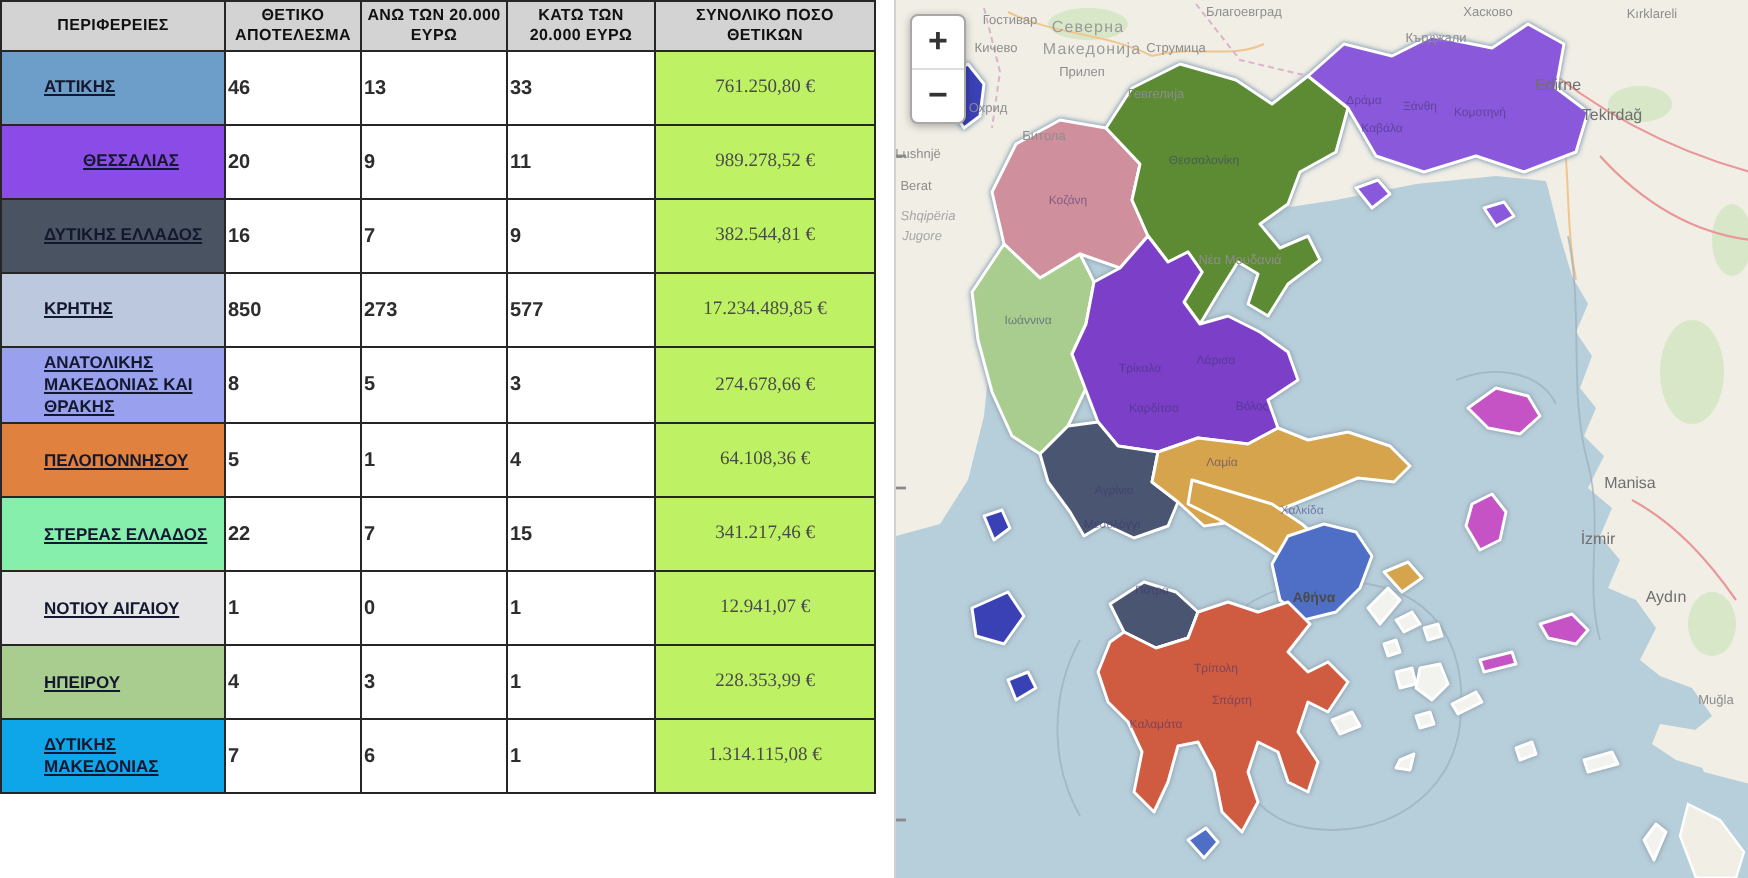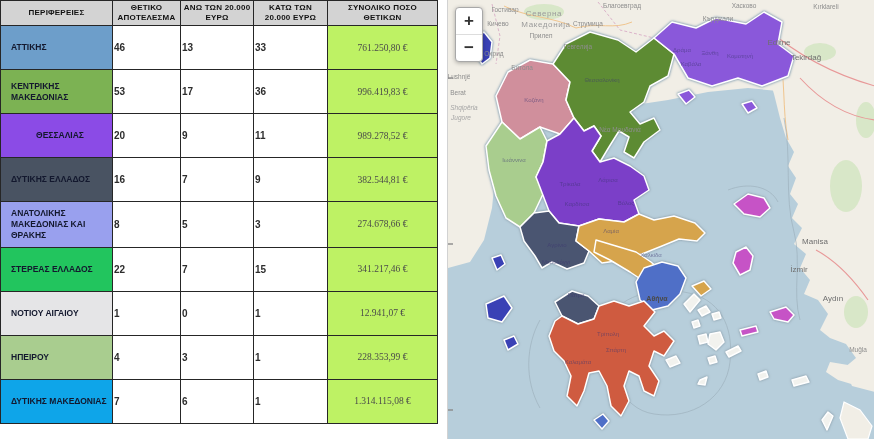--- a/index.html
+++ b/index.html
@@ -1,26 +1,26 @@
 <!DOCTYPE html>
 <html><head>
 <meta charset="utf-8">
 <style>
   html,body{margin:0;padding:0;width:874px;height:439px;overflow:hidden;background:#fff;
     font-family:"Liberation Sans","DejaVu Sans",sans-serif;}
   .app{display:flex;width:874px;height:439px;}
   
   .table-panel{width:447px;height:439px;background:#fff;flex:none;}
-  table{border-collapse:collapse;table-layout:fixed;width:437px;height:424px;}
+  table{border-collapse:collapse;table-layout:fixed;width:437px;height:378px;}
   th,td{border:1px solid #262626;overflow:hidden;}
   th{background:#d3d3d3;font-size:8px;font-weight:bold;color:#111;text-align:center;
      padding:1px 2px;line-height:1.2;letter-spacing:.2px;}
   thead tr{height:25px;}
   tbody tr{height:37px;}
-  td.rg{font-size:8.5px;font-weight:bold;color:#13182e;padding:2px 3px 2px 10px;line-height:1.3;}
+  td.rg{font-size:8.5px;font-weight:bold;color:#13182e;padding:2px 3px 2px 21px;line-height:1.3;text-decoration:underline;}
   td.nm{text-align:left;font-size:10px;font-weight:600;color:#2d2d2d;background:#fff;}
   td.mn{text-align:center;font-family:"Liberation Serif","DejaVu Serif",serif;
         font-size:9.5px;color:#4a4a4a;background:#bef264;}
   
   .map-panel{position:relative;width:427px;height:439px;flex:none;background:#b7cedb;
              border-left:1px solid #d2d2d2;overflow:hidden;}
   .zoomctl{position:absolute;top:7px;left:7px;width:26px;background:#fff;border:1px solid #a8a8a8;
            border-radius:4px;box-shadow:0 1px 4px rgba(0,0,0,.3);z-index:5;}
   .zbtn{width:26px;height:26px;display:flex;align-items:center;justify-content:center;
         font-size:17px;font-weight:bold;color:#333;cursor:pointer;user-select:none;}
@@ -68,56 +68,63 @@
       </thead>
       <tbody>
     <tr>
       <td class="rg" style="background: rgb(109, 158, 202);">ΑΤΤΙΚΗΣ</td>
       <td class="nm">46</td>
       <td class="nm">13</td>
       <td class="nm">33</td>
       <td class="mn">761.250,80 €</td>
     </tr>
 
-    <tr>
-      <td class="rg" style="background: rgb(124, 178, 83);">ΚΕΝΤΡΙΚΗΣ ΜΑΚΕΔΟΝΙΑΣ</td>
-      <td class="nm">53</td>
-      <td class="nm">17</td>
-      <td class="nm">36</td>
-      <td class="mn">996.419,83 €</td>
-    </tr>
 
     <tr>
       <td class="rg" style="background: rgb(139, 75, 230); text-align: center;">ΘΕΣΣΑΛΙΑΣ</td>
       <td class="nm">20</td>
       <td class="nm">9</td>
       <td class="nm">11</td>
       <td class="mn">989.278,52 €</td>
     </tr>
 
     <tr>
       <td class="rg" style="background: rgb(73, 83, 98); margin-left: 28px;">ΔΥΤΙΚΗΣ ΕΛΛΑΔΟΣ</td>
       <td class="nm">16</td>
       <td class="nm">7</td>
       <td class="nm">9</td>
       <td class="mn">382.544,81 €</td>
     </tr>
 
+    <tr>
+      <td class="rg" style="background: rgb(188, 200, 222);">ΚΡΗΤΗΣ</td>
+      <td class="nm">850</td>
+      <td class="nm">273</td>
+      <td class="nm">577</td>
+      <td class="mn">17.234.489,85 €</td>
+    </tr>
 
     <tr>
       <td class="rg" style="background: rgb(153, 160, 238);">ΑΝΑΤΟΛΙΚΗΣ ΜΑΚΕΔΟΝΙΑΣ ΚΑΙ ΘΡΑΚΗΣ</td>
       <td class="nm">8</td>
       <td class="nm">5</td>
       <td class="nm">3</td>
       <td class="mn">274.678,66 €</td>
     </tr>
 
-
-    <tr>
-      <td class="rg" style="background: #22c55e;">ΣΤΕΡΕΑΣ ΕΛΛΑΔΟΣ</td>
+    <tr>
+      <td class="rg" style="background: rgb(224, 129, 63);">ΠΕΛΟΠΟΝΝΗΣΟΥ</td>
+      <td class="nm">5</td>
+      <td class="nm">1</td>
+      <td class="nm">4</td>
+      <td class="mn">64.108,36 €</td>
+    </tr>
+
+    <tr>
+      <td class="rg" style="background: #86efac;">ΣΤΕΡΕΑΣ ΕΛΛΑΔΟΣ</td>
       <td class="nm">22</td>
       <td class="nm">7</td>
       <td class="nm">15</td>
       <td class="mn">341.217,46 €</td>
     </tr>
 
     <tr>
       <td class="rg" style="background: rgb(229, 229, 231);">ΝΟΤΙΟΥ ΑΙΓΑΙΟΥ</td>
       <td class="nm">1</td>
       <td class="nm">0</td>

